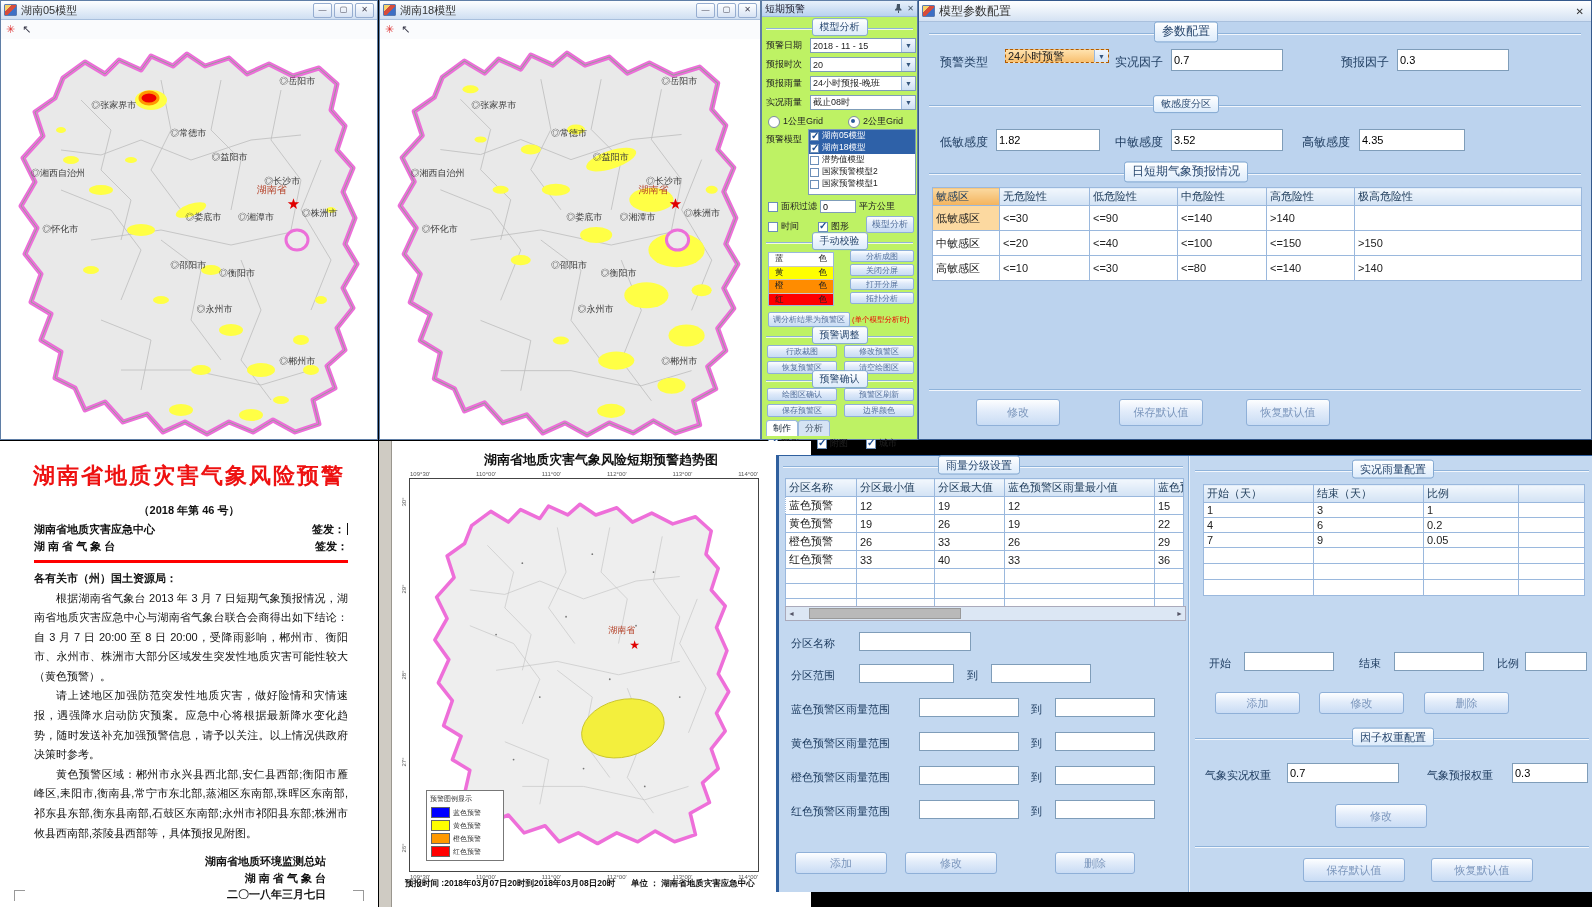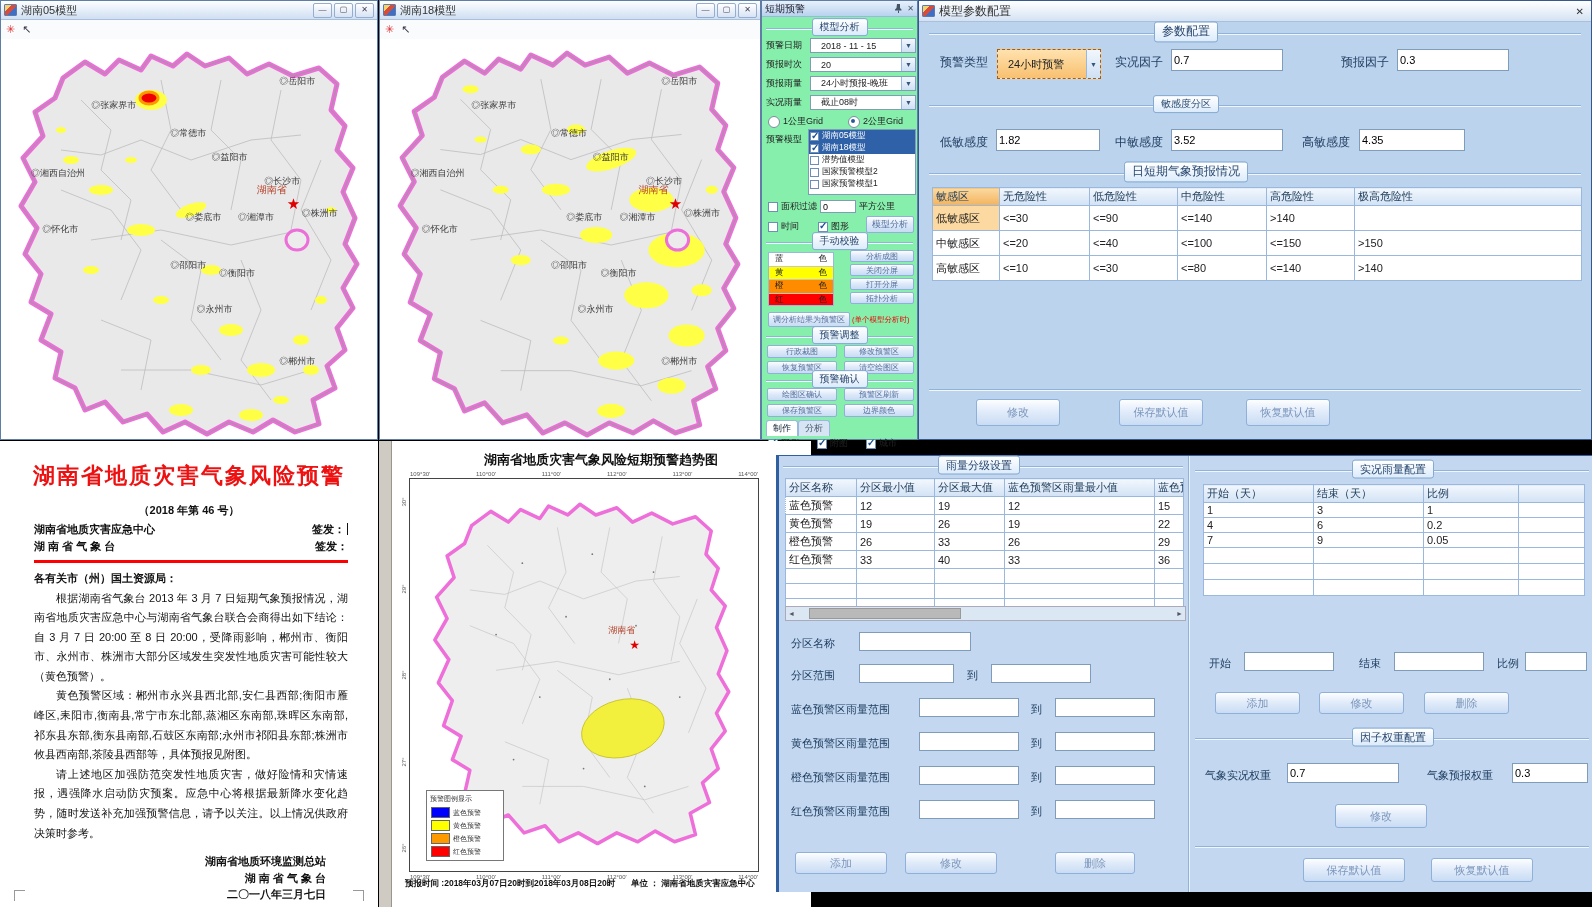--- a/index.html
+++ b/index.html
@@ -20,21 +20,21 @@
   .maplabel{position:absolute;font-size:9px;color:#3a3a3a;white-space:nowrap}
   .prov{position:absolute;font-size:10px;font-weight:normal;color:#b5432a;white-space:nowrap}
   .star{position:absolute;color:#e00000;font-size:15px;line-height:10px}
   
   .tb{background:#fff;border:1px solid #7f9db9;font-size:11px;padding:0 2px;box-sizing:border-box;
       font-family:"Liberation Sans",sans-serif}
   .btn{border:1px solid #8fb0d8;border-radius:3px;color:#7c97bd;text-align:center;
        background:linear-gradient(#fdfeff,#e2ecfa 45%,#c9dcf4);display:flex;align-items:center;justify-content:center;
        font-size:11px;box-sizing:border-box}
   .combo{background:#fff;border:1px solid #7f9db9;display:flex;align-items:center;box-sizing:border-box}
-  .combo .v{flex:1;padding:0 10px;white-space:nowrap;overflow:hidden;font-size:9px}
+  .combo .v{flex:1;padding:0 2px;white-space:nowrap;overflow:hidden;font-size:9px}
   .combo .ar{width:13px;align-self:stretch;background:linear-gradient(#f2f7fd,#cfe0f4);
              border-left:1px solid #9ab8dd;font-size:7px;color:#35567e;display:flex;align-items:center;justify-content:center}
   .cb{width:10px;height:10px;border:1px solid #6c8fb8;background:#fff;display:inline-block;position:relative;
       flex:none;box-sizing:border-box}
   .cb.on::after{content:"✓";position:absolute;left:0px;top:-3px;font-size:10px;color:#1c4d8f;font-weight:bold}
   .rd{width:10px;height:10px;border:1px solid #7d8da0;border-radius:50%;background:#fff;display:inline-block;position:relative;flex:none}
   .rd.on::after{content:"";position:absolute;left:2px;top:2px;width:4px;height:4px;border-radius:50%;background:#2a5a9a}
   .gline{position:absolute;left:4px;right:4px;top:0;border-top:1px solid #8fb3da;box-shadow:0 1px 0 rgba(255,255,255,.8)}
   .gcap{position:absolute;transform:translate(-50%,-55%);background:linear-gradient(#ffffff,#dcebfb);
         border:1px solid #85aad2;border-radius:3px;padding:1px 7px;font-size:10px;color:#28476e;white-space:nowrap;z-index:3}
@@ -221,21 +221,21 @@
         <span class="maplabel" style="left: 45%; top: 55%;">◎邵阳市</span>
         <span class="maplabel" style="left: 58%; top: 57%;">◎衡阳市</span>
         <span class="maplabel" style="left: 52%; top: 66%;">◎永州市</span>
         <span class="maplabel" style="left: 74%; top: 79%;">◎郴州市</span>
       </div>
     <span class="prov" style="left:68%;top:36%">湖南省</span>
     <span class="star" style="left:76%;top:40%">★</span>
   </div>
 </div>
 
-<div class="win" style="left:761px;top:0;width:157px;height:440px;background:#86efac">
+<div class="win" style="left:761px;top:0;width:157px;height:440px;background:#bef264">
   <div class="ptbar">
     <span class="ttl" style="flex:1">短期预警</span>
     <svg width="9" height="9">
         <path d="M3 0h3v4l1.5 1.5v1H1v-1L2.5 4z" fill="#456"></path>
         <rect x="4" y="6.5" width="1" height="2.5" fill="#456"></rect>
       </svg>
     <span style="font-size:8px;color:#456;margin-left:4px">✕</span>
   </div>
 
   <div class="abs" style="left:0;top:15px;right:0;bottom:0">
@@ -402,21 +402,21 @@
   <div class="tbar" style="height:20px;background:linear-gradient(#ffffff,#d4e2f3)">
     <span class="formicon"></span>
     <span class="ttl" style="font-size:12px">模型参数配置</span>
     <span style="font-size:10px;color:#333;padding:0 4px">✕</span>
   </div>
 
   <div class="gline" style="top:32px;left:10px;right:10px"></div>
   <span class="gcap" style="left:267px;top:32px;font-size:12px">参数配置</span>
 
   <span class="rlbl" style="left:21px;top:53px;font-size:12px">预警类型</span>
-  <div class="combo" style="position:absolute;left:78px;top:48px;width:104px;height:30px;border:1px dashed #b05a00;background:linear-gradient(#ffe2ae,#f8c070)">
+  <div class="combo" style="position:absolute;left:86px;top:48px;width:104px;height:14px;border:1px dashed #b05a00;background:linear-gradient(#ffe2ae,#f8c070)">
     <span class="v" style="font-size:11px;color:#222">24小时预警</span>
     <span class="ar">▼</span>
   </div>
   <span class="rlbl" style="left:196px;top:53px;font-size:12px">实况因子</span>
   <input class="tb" style="position: absolute; left: 252px; top: 48px; width: 112px; height: 22px;" value="0.7">
   <span class="rlbl" style="left:422px;top:53px;font-size:12px">预报因子</span>
   <input class="tb" style="position: absolute; left: 478px; top: 48px; width: 112px; height: 22px;" value="0.3">
 
   <div class="gline" style="top:104px;left:10px;right:10px"></div>
   <span class="gcap" style="left:267px;top:104px;font-size:10px">敏感度分区</span>
@@ -490,22 +490,22 @@
     <span><span>签发：</span><span style="border-left:1px solid #111;margin-left:2px"> </span></span>
   </div>
   <div style="display:flex;justify-content:space-between;margin:2px 30px 0 34px;font-size:11px;font-weight:bold">
     <span>湖 南 省 气 象 台</span>
     <span>签发：</span>
   </div>
   <div style="height:3px;background:#f00;margin:6px 30px 6px 34px"></div>
   <div style="margin:0 30px 0 34px">
     <p style="text-indent:0;font-weight:bold">各有关市（州）国土资源局：</p>
     <p>根据湖南省气象台 2013 年 3 月 7 日短期气象预报情况，湖南省地质灾害应急中心与湖南省气象台联合会商得出如下结论：自 3 月 7 日 20:00 至 8 日 20:00，受降雨影响，郴州市、衡阳市、永州市、株洲市大部分区域发生突发性地质灾害可能性较大（黄色预警）。</p>
+    <p>请上述地区加强防范突发性地质灾害，做好险情和灾情速报，遇强降水启动防灾预案。应急中心将根据最新降水变化趋势，随时发送补充加强预警信息，请予以关注。以上情况供政府决策时参考。</p>
     <p>黄色预警区域：郴州市永兴县西北部,安仁县西部;衡阳市雁峰区,耒阳市,衡南县,常宁市东北部,蒸湘区东南部,珠晖区东南部,祁东县东部,衡东县南部,石鼓区东南部;永州市祁阳县东部;株洲市攸县西南部,茶陵县西部等，具体预报见附图。</p>
-    <p>请上述地区加强防范突发性地质灾害，做好险情和灾情速报，遇强降水启动防灾预案。应急中心将根据最新降水变化趋势，随时发送补充加强预警信息，请予以关注。以上情况供政府决策时参考。</p>
   </div>
   <div style="text-align:right;margin:10px 52px 0 0;font-size:11px;font-weight:bold;line-height:1.5">
     <div>湖南省地质环境监测总站</div>
     <div>湖 南 省 气 象 台</div>
     <div>二〇一八年三月七日</div>
   </div>
   <div style="position:absolute;left:14px;bottom:6px;width:10px;height:10px;border-top:1px solid #999;border-left:1px solid #999"></div>
   <div style="position:absolute;right:14px;bottom:6px;width:10px;height:10px;border-top:1px solid #999;border-right:1px solid #999"></div>
 </div>
 

